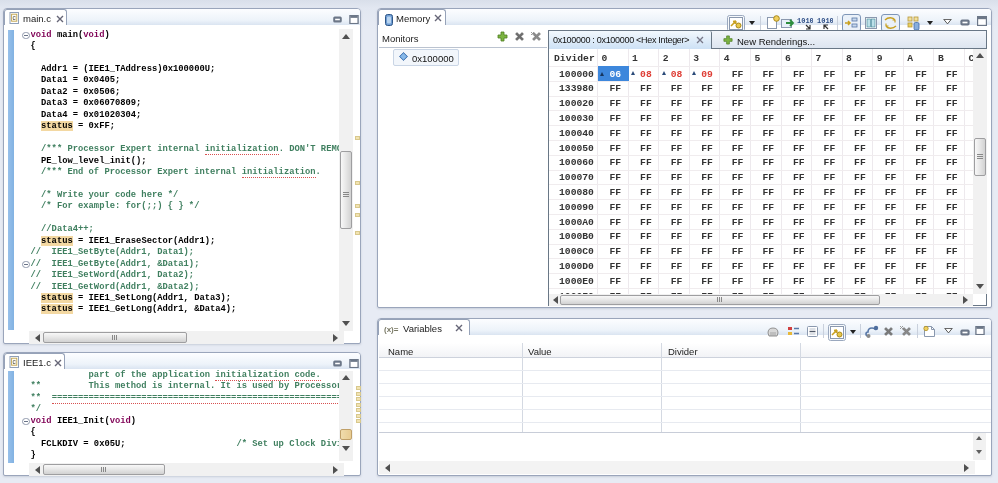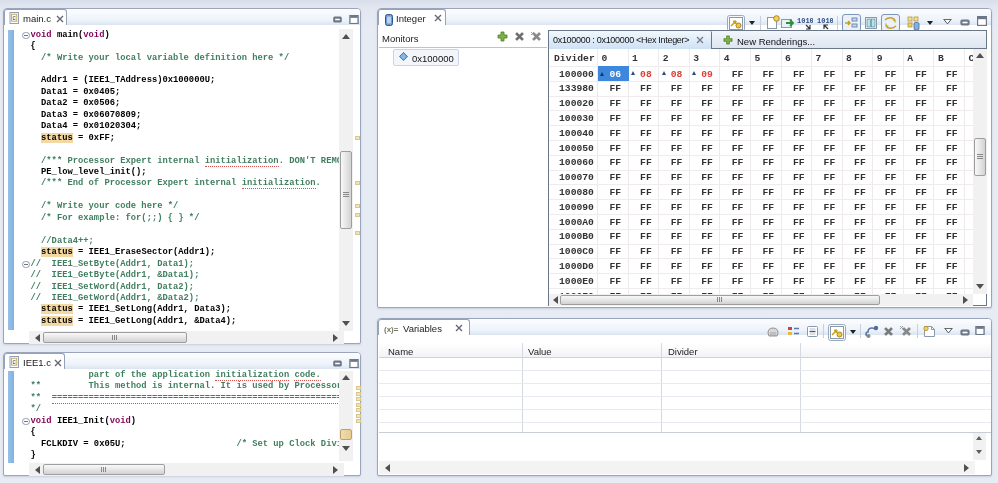--- a/index.html
+++ b/index.html
@@ -63,21 +63,20 @@
       <rect x="0.5" y="0.5" width="10" height="10" fill="#fff" stroke="#6C7788" stroke-width="1.6"></rect>
       <rect x="1" y="1" width="9" height="2.5" fill="#6C7788"></rect>
     </svg>
 
   <div class="bluebar" style="left:4px;top:21px;height:300px;"></div>
   <div class="fold" style="left:18px;top:22.5px;"></div>
   <div class="fold" style="left:18px;top:251.5px;"></div>
   <div style="position:absolute;left:26.5px;top:20.6px;width:312px;height:301px;overflow:hidden;">
       <div class="code" style="left:0;top:0;"><span class="kw">void</span> <b>main</b>(<span class="kw">void</span>)
 {
-  <span class="cm">/* Write your local variable definition here */</span>
 
   Addr1 = (IEE1_TAddress)0x100000U;
   Data1 = 0x0405;
   Data2 = 0x0506;
   Data3 = 0x06070809;
   Data4 = 0x01020304;
   <span class="hl">status</span> = 0xFF;
 
   <span class="cm">/*** Processor Expert internal <span class="sq">initialization</span>. DON'T REMOVE</span>
   PE_low_level_init();
@@ -171,21 +170,21 @@
   </div>
 </div>
 
 <div class="panel" id="pmem" style="left:377px;top:8px;width:615px;height:300px;">
   <div class="tabrow"></div>
   <div class="tab" style="left:0;width:68px;">
     <svg class="xicon" style="left:6px;top:4px;width:8px;height:12px;" viewBox="0 0 8 12">
       <rect x="0.5" y="0.5" width="7" height="11" rx="2" fill="#6E9CD2" stroke="#2E5688"></rect>
       <rect x="2" y="2.5" width="4" height="7" rx="1" fill="#B8D4F0"></rect>
     </svg>
-    <span class="lbl" style="left:17px;">Integer</span>
+    <span class="lbl" style="left:17px;">Memory</span>
     <svg class="xicon" style="left:55px;" viewBox="0 0 8 8">
         <path d="M1 1 L7 7 M7 1 L1 7" stroke="#667" stroke-width="1.4"></path>
       </svg>
   </div>
 
   <div id="memtools" style="position:absolute;left:345px;top:2px;width:268px;height:24px;">
     <svg style="position:absolute;left:4px;top:4px;width:18px;height:17px;" viewBox="0 0 18 17">
         <rect x="0.5" y="0.5" width="17" height="16" rx="2" fill="#F6F9FC" stroke="#9AA8BE"></rect>
         <rect x="2.5" y="2.5" width="13" height="12" fill="#fff" stroke="#8A98AE"></rect>
         <path d="M4 11 L9 6 M9 6 l-3 0.5 M9 6 l-0.5 3" stroke="#C8A020" stroke-width="1.6"></path>

